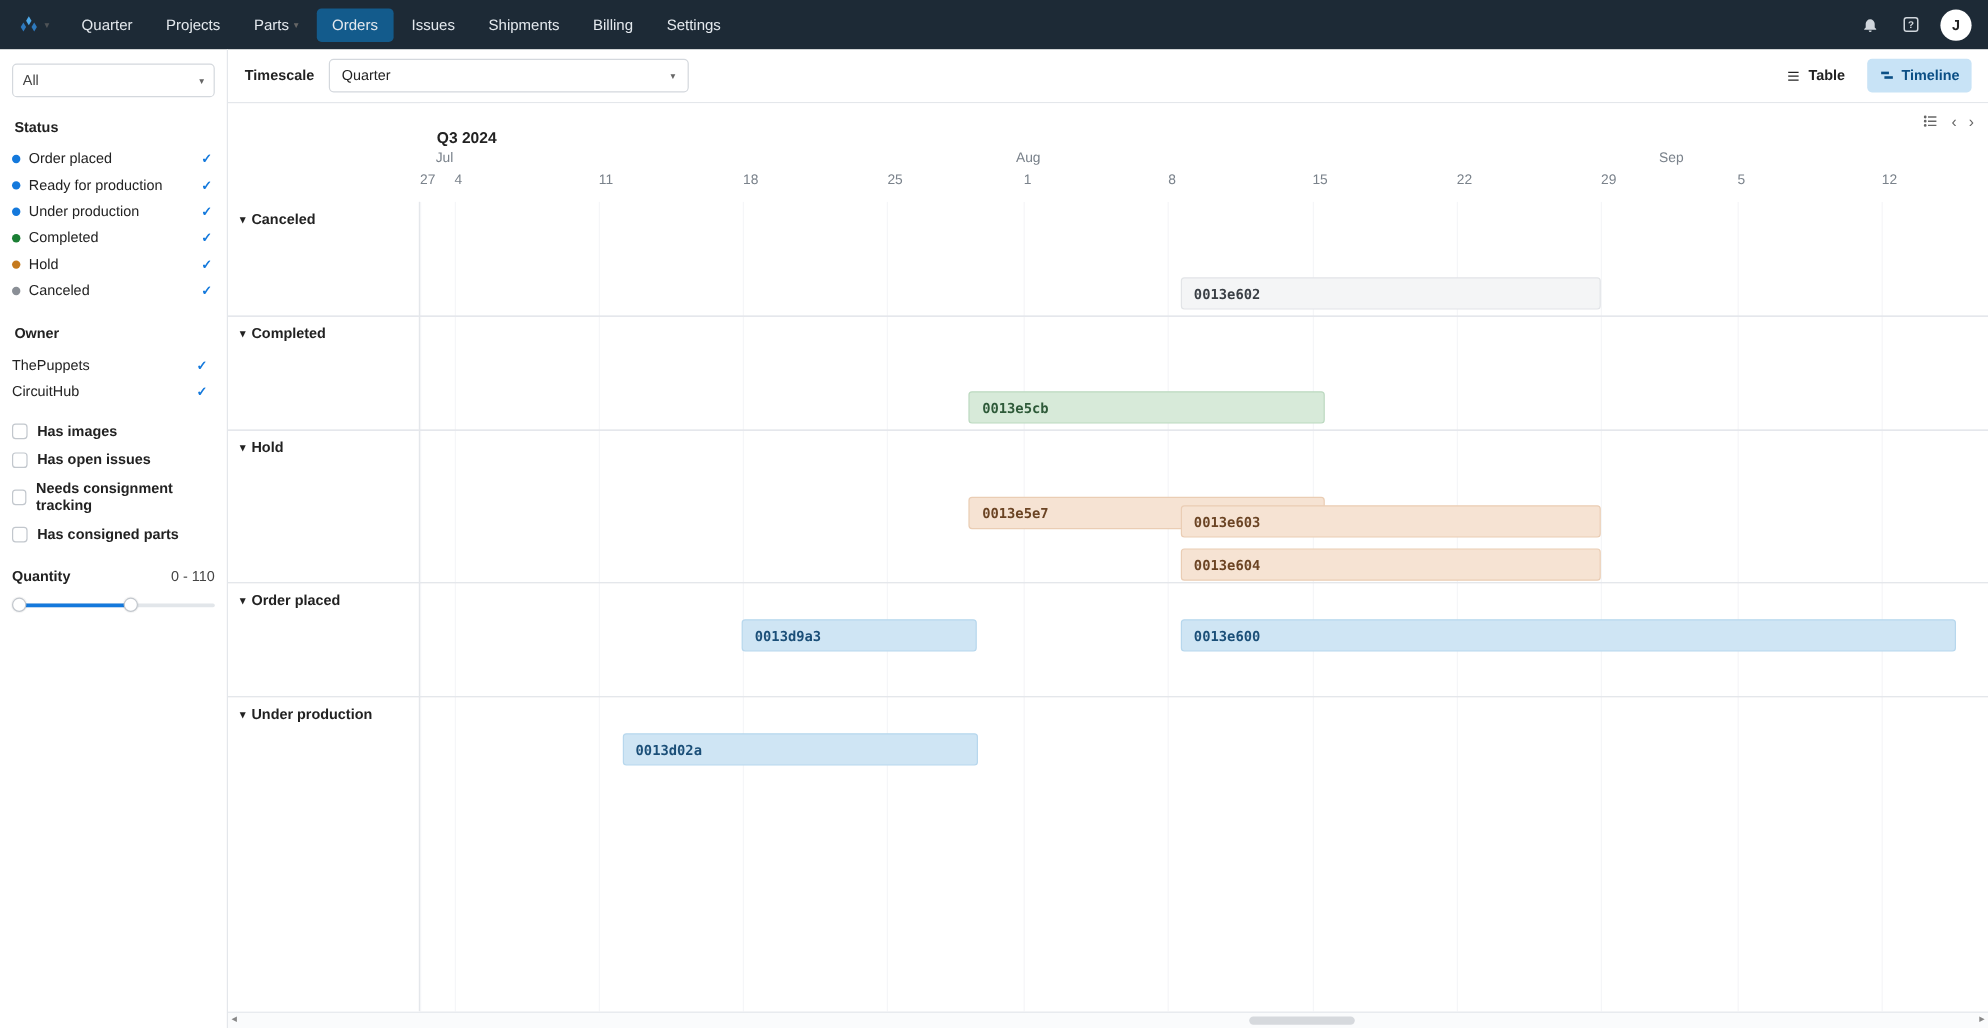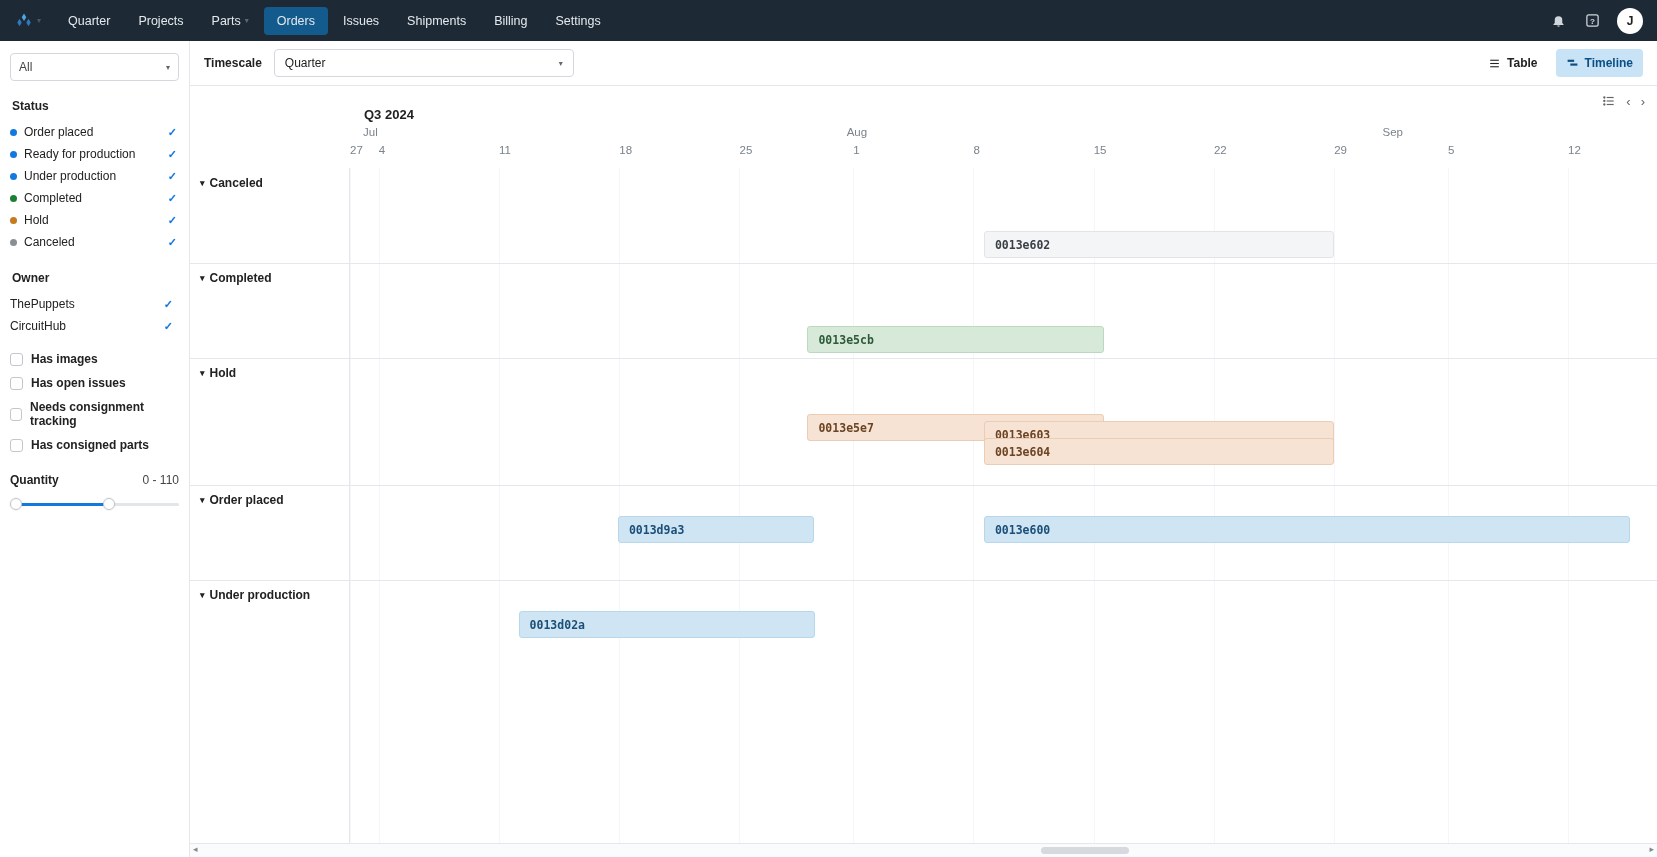--- a/index.html
+++ b/index.html
@@ -328,21 +328,21 @@
             <div class="gridline" style="left: 84%;"></div>
             <div class="gridline" style="left: 93.2%;"></div>
             <div class="group-sep" style="top: 95px; left: 0px; right: 0px; position: absolute;"></div>
             <div class="group-sep" style="top: 190px; left: 0px; right: 0px; position: absolute;"></div>
             <div class="group-sep" style="top: 317px; left: 0px; right: 0px; position: absolute;"></div>
             <div class="group-sep" style="top: 412px; left: 0px; right: 0px; position: absolute;"></div>
             <div class="bar c-canceled" style="left: 48.5%; width: 26.8%; top: 63px;">0013e602</div>
             <div class="bar c-completed" style="left: 35%; width: 22.7%; top: 158px;">0013e5cb</div>
             <div class="bar c-hold" style="left: 35%; width: 22.7%; top: 221px; margin-top: 25px;">0013e5e7</div>
             <div class="bar c-hold" style="left: 48.5%; width: 26.8%; top: 253px;">0013e603</div>
-            <div class="bar c-hold" style="left: 48.5%; width: 26.8%; top: 270px;">0013e604</div>
+            <div class="bar c-hold" style="left: 48.5%; width: 26.8%; top: 289px;">0013e604</div>
             <div class="bar c-orderplaced" style="left: 20.5%; width: 15%; top: 348px;">0013d9a3</div>
             <div class="bar c-orderplaced" style="left: 48.5%; width: 49.4%; top: 348px;">0013e600</div>
             <div class="bar c-underproduction" style="left: 12.9%; width: 22.7%; top: 443px; text-align: center;">0013d02a</div>
           </div>
       <div class="group-sep" style="top: 95px;"></div>
           <div class="group-sep" style="top: 190px;"></div>
           <div class="group-sep" style="top: 317px;"></div>
           <div class="group-sep" style="top: 412px;"></div>
         </div>
 

